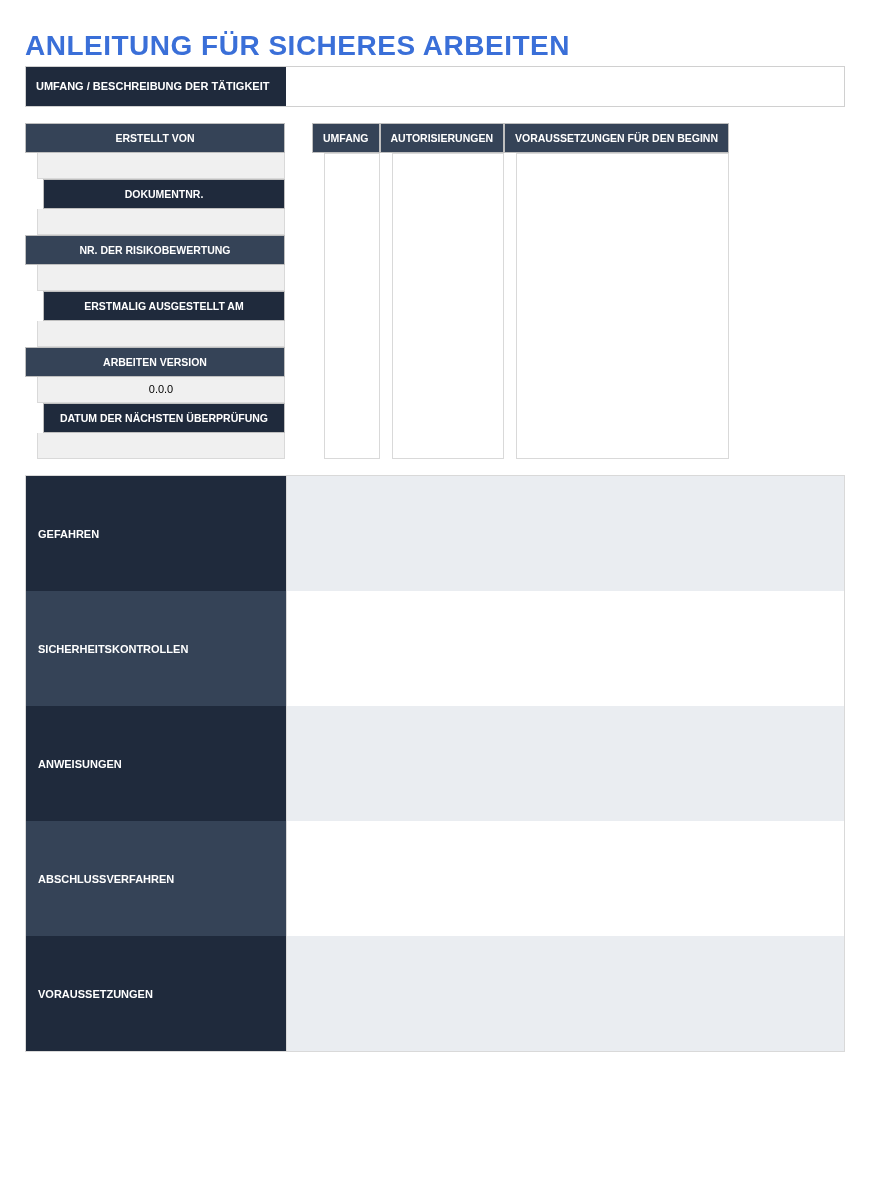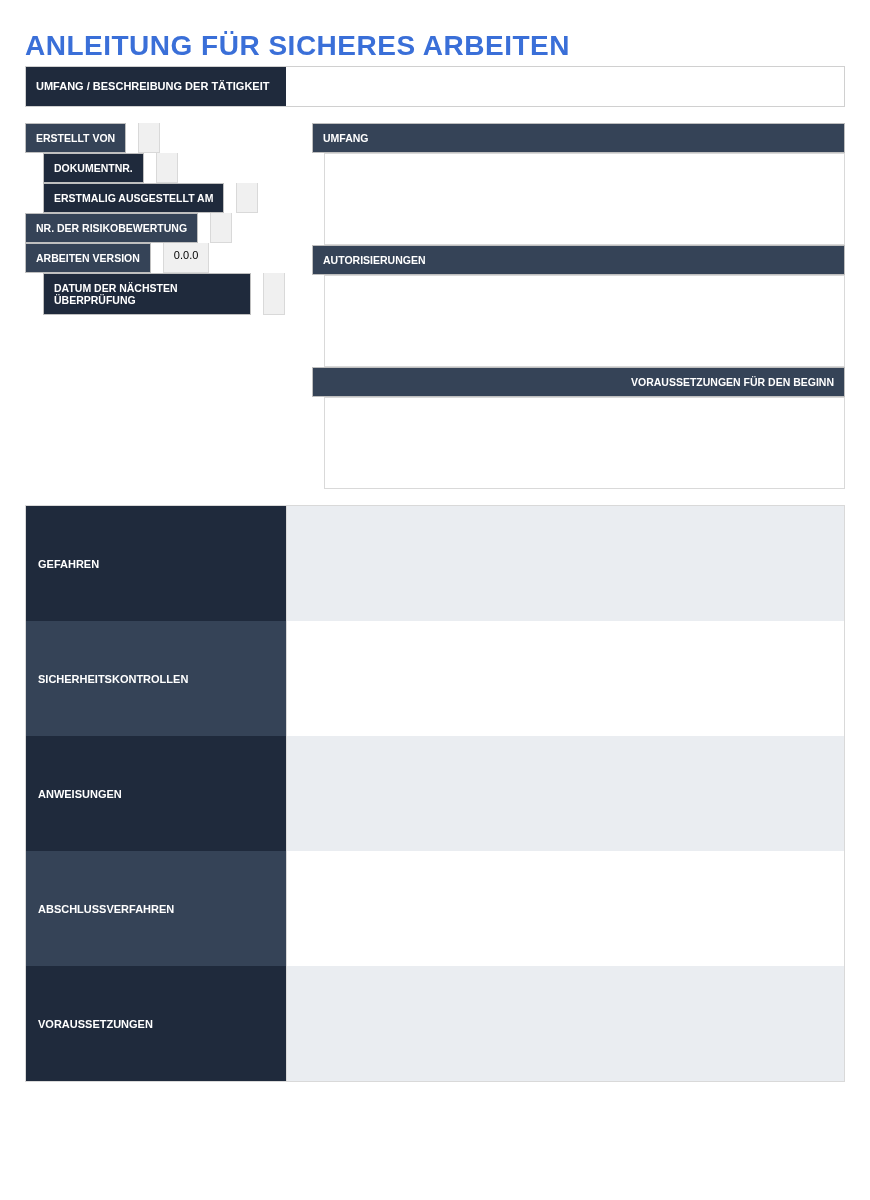--- a/index.html
+++ b/index.html
@@ -40,21 +40,21 @@
     font-size: 12px;
   }
 
   
   .meta-grid {
     display: flex;
     gap: 3px;
     margin-bottom: 16px;
   }
   .meta-left { flex: 0 0 260px; display: flex; flex-direction: column; }
-  .meta-right { flex: 1; display: flex; flex-direction: column; padding-left: 24px; }
+  .meta-right { flex: 1; display: flex; flex-direction: row; padding-left: 24px; }
   .cell-hdr {
     background: #354357;
     color: #fff;
     font-weight: 700;
     font-size: 10.5px;
     padding: 8px 10px;
     border: 1px solid #bfbfbf;
   }
   .cell-hdr.dark { background: #1f2a3c; margin-left: 18px; }
   .cell-val {
@@ -62,21 +62,21 @@
     font-size: 11px;
     padding: 6px 10px;
     min-height: 26px;
     border: 1px solid #d9d9d9;
     border-top: none;
     margin-left: 12px;
   }
   .cell-val.tall { flex: 1; background: #ffffff; border: 1px solid #d9d9d9; }
 
   
-  .meta-left .pair { display: flex; flex-direction: row; }
+  .meta-left .pair { display: flex; flex-direction: column; text-align: center; }
 
   
   .right-sect { display: flex; flex-direction: column; flex: 1; }
 
   
   .big-rows {
     display: flex;
     flex-direction: column;
     border: 1px solid #d9d9d9;
   }
@@ -119,25 +119,25 @@
   <div class="meta-left">
     <div class="pair">
       <div class="cell-hdr">ERSTELLT VON</div>
       <div class="cell-val"></div>
     </div>
     <div class="pair">
       <div class="cell-hdr dark">DOKUMENTNR.</div>
       <div class="cell-val"></div>
     </div>
     <div class="pair">
-      <div class="cell-hdr dark">ERSTMALIG AUSGESTELLT AM</div>
+      <div class="cell-hdr">NR. DER RISIKOBEWERTUNG</div>
       <div class="cell-val"></div>
     </div>
     <div class="pair">
-      <div class="cell-hdr">NR. DER RISIKOBEWERTUNG</div>
+      <div class="cell-hdr dark">ERSTMALIG AUSGESTELLT AM</div>
       <div class="cell-val"></div>
     </div>
     <div class="pair">
       <div class="cell-hdr">ARBEITEN VERSION</div>
       <div class="cell-val">0.0.0</div>
     </div>
     <div class="pair">
       <div class="cell-hdr dark">DATUM DER NÄCHSTEN ÜBERPRÜFUNG</div>
       <div class="cell-val"></div>
     </div>

